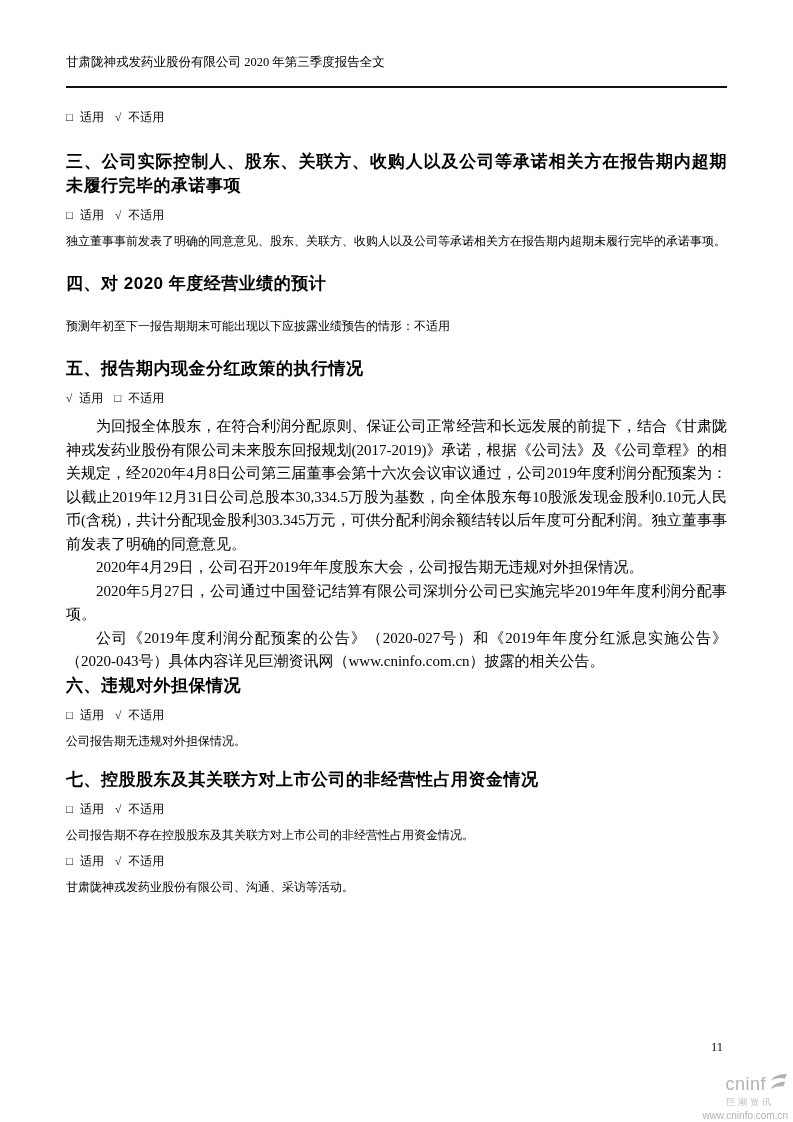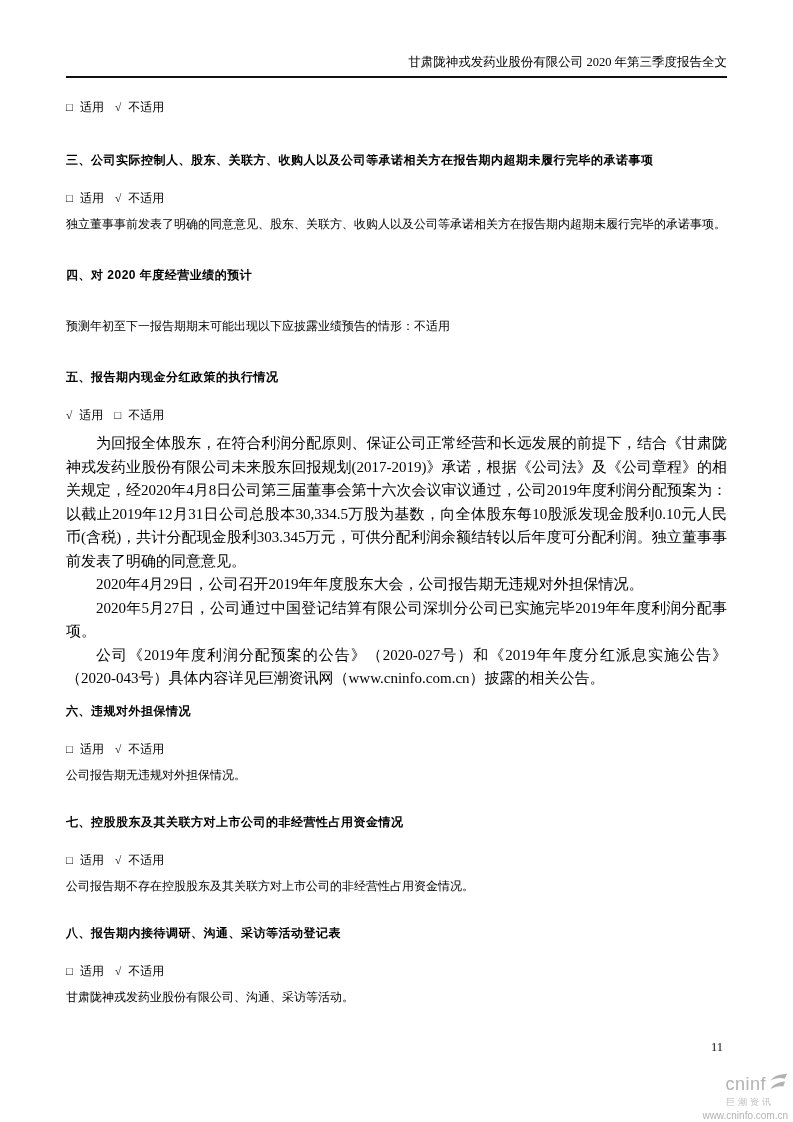--- a/index.html
+++ b/index.html
@@ -12,42 +12,41 @@
     font-family: "Liberation Serif", "DejaVu Serif", serif;
     overflow: hidden;
   }
   .content {
     position: absolute;
     left: 66px;
     top: 55px;
     width: 661px;
   }
   .header-title {
-    text-align: right;
     font-size: 12.5px;
     line-height: 15px;
-    padding-bottom: 6px;
+    padding-bottom: 16px;
     border-bottom: 2px solid #101010;
   }
   .app-line {
     font-size: 12px;
     line-height: 17px;
     white-space: nowrap;
   }
   .app-line .sym {
     display: inline-block;
     font-size: 11.5px;
     margin-right: 7px;
   }
   .app-line .lbl { margin-right: 11px; }
   .sec-heading {
     font-family: "Liberation Sans", "DejaVu Sans", sans-serif;
-    font-size: 12px;
+    font-size: 17px;
     font-weight: bold;
-    line-height: 41px;
+    line-height: 24px;
     margin: 0;
     text-align: justify;
     letter-spacing: 0.5px;
   }
   .body-sm {
     font-size: 12px;
     line-height: 17px;
     margin: 0;
     text-align: justify;
   }
@@ -143,21 +142,20 @@
       <span class="sym">□</span><span class="lbl">适用</span><span class="sym">√</span><span>不适用</span>
     </div>
     <p class="body-sm mt-body">公司报告期无违规对外担保情况。</p>
 
     <h2 class="sec-heading mt-h-sm">七、控股股东及其关联方对上市公司的非经营性占用资金情况</h2>
     <div class="app-line mt-app">
       <span class="sym">□</span><span class="lbl">适用</span><span class="sym">√</span><span>不适用</span>
     </div>
     <p class="body-sm mt-body">公司报告期不存在控股股东及其关联方对上市公司的非经营性占用资金情况。</p>
 
-    <h2 class="sec-heading mt-h-sm">八、报告期内接待调研、沟通、采访等活动登记表</h2>
     <div class="app-line mt-app">
       <span class="sym">□</span><span class="lbl">适用</span><span class="sym">√</span><span>不适用</span>
     </div>
     <p class="body-sm mt-body">甘肃陇神戎发药业股份有限公司、沟通、采访等活动。</p>
 
   </div>
 
   <div class="page-number">11</div>
 
   <div class="cninfo-logo">

